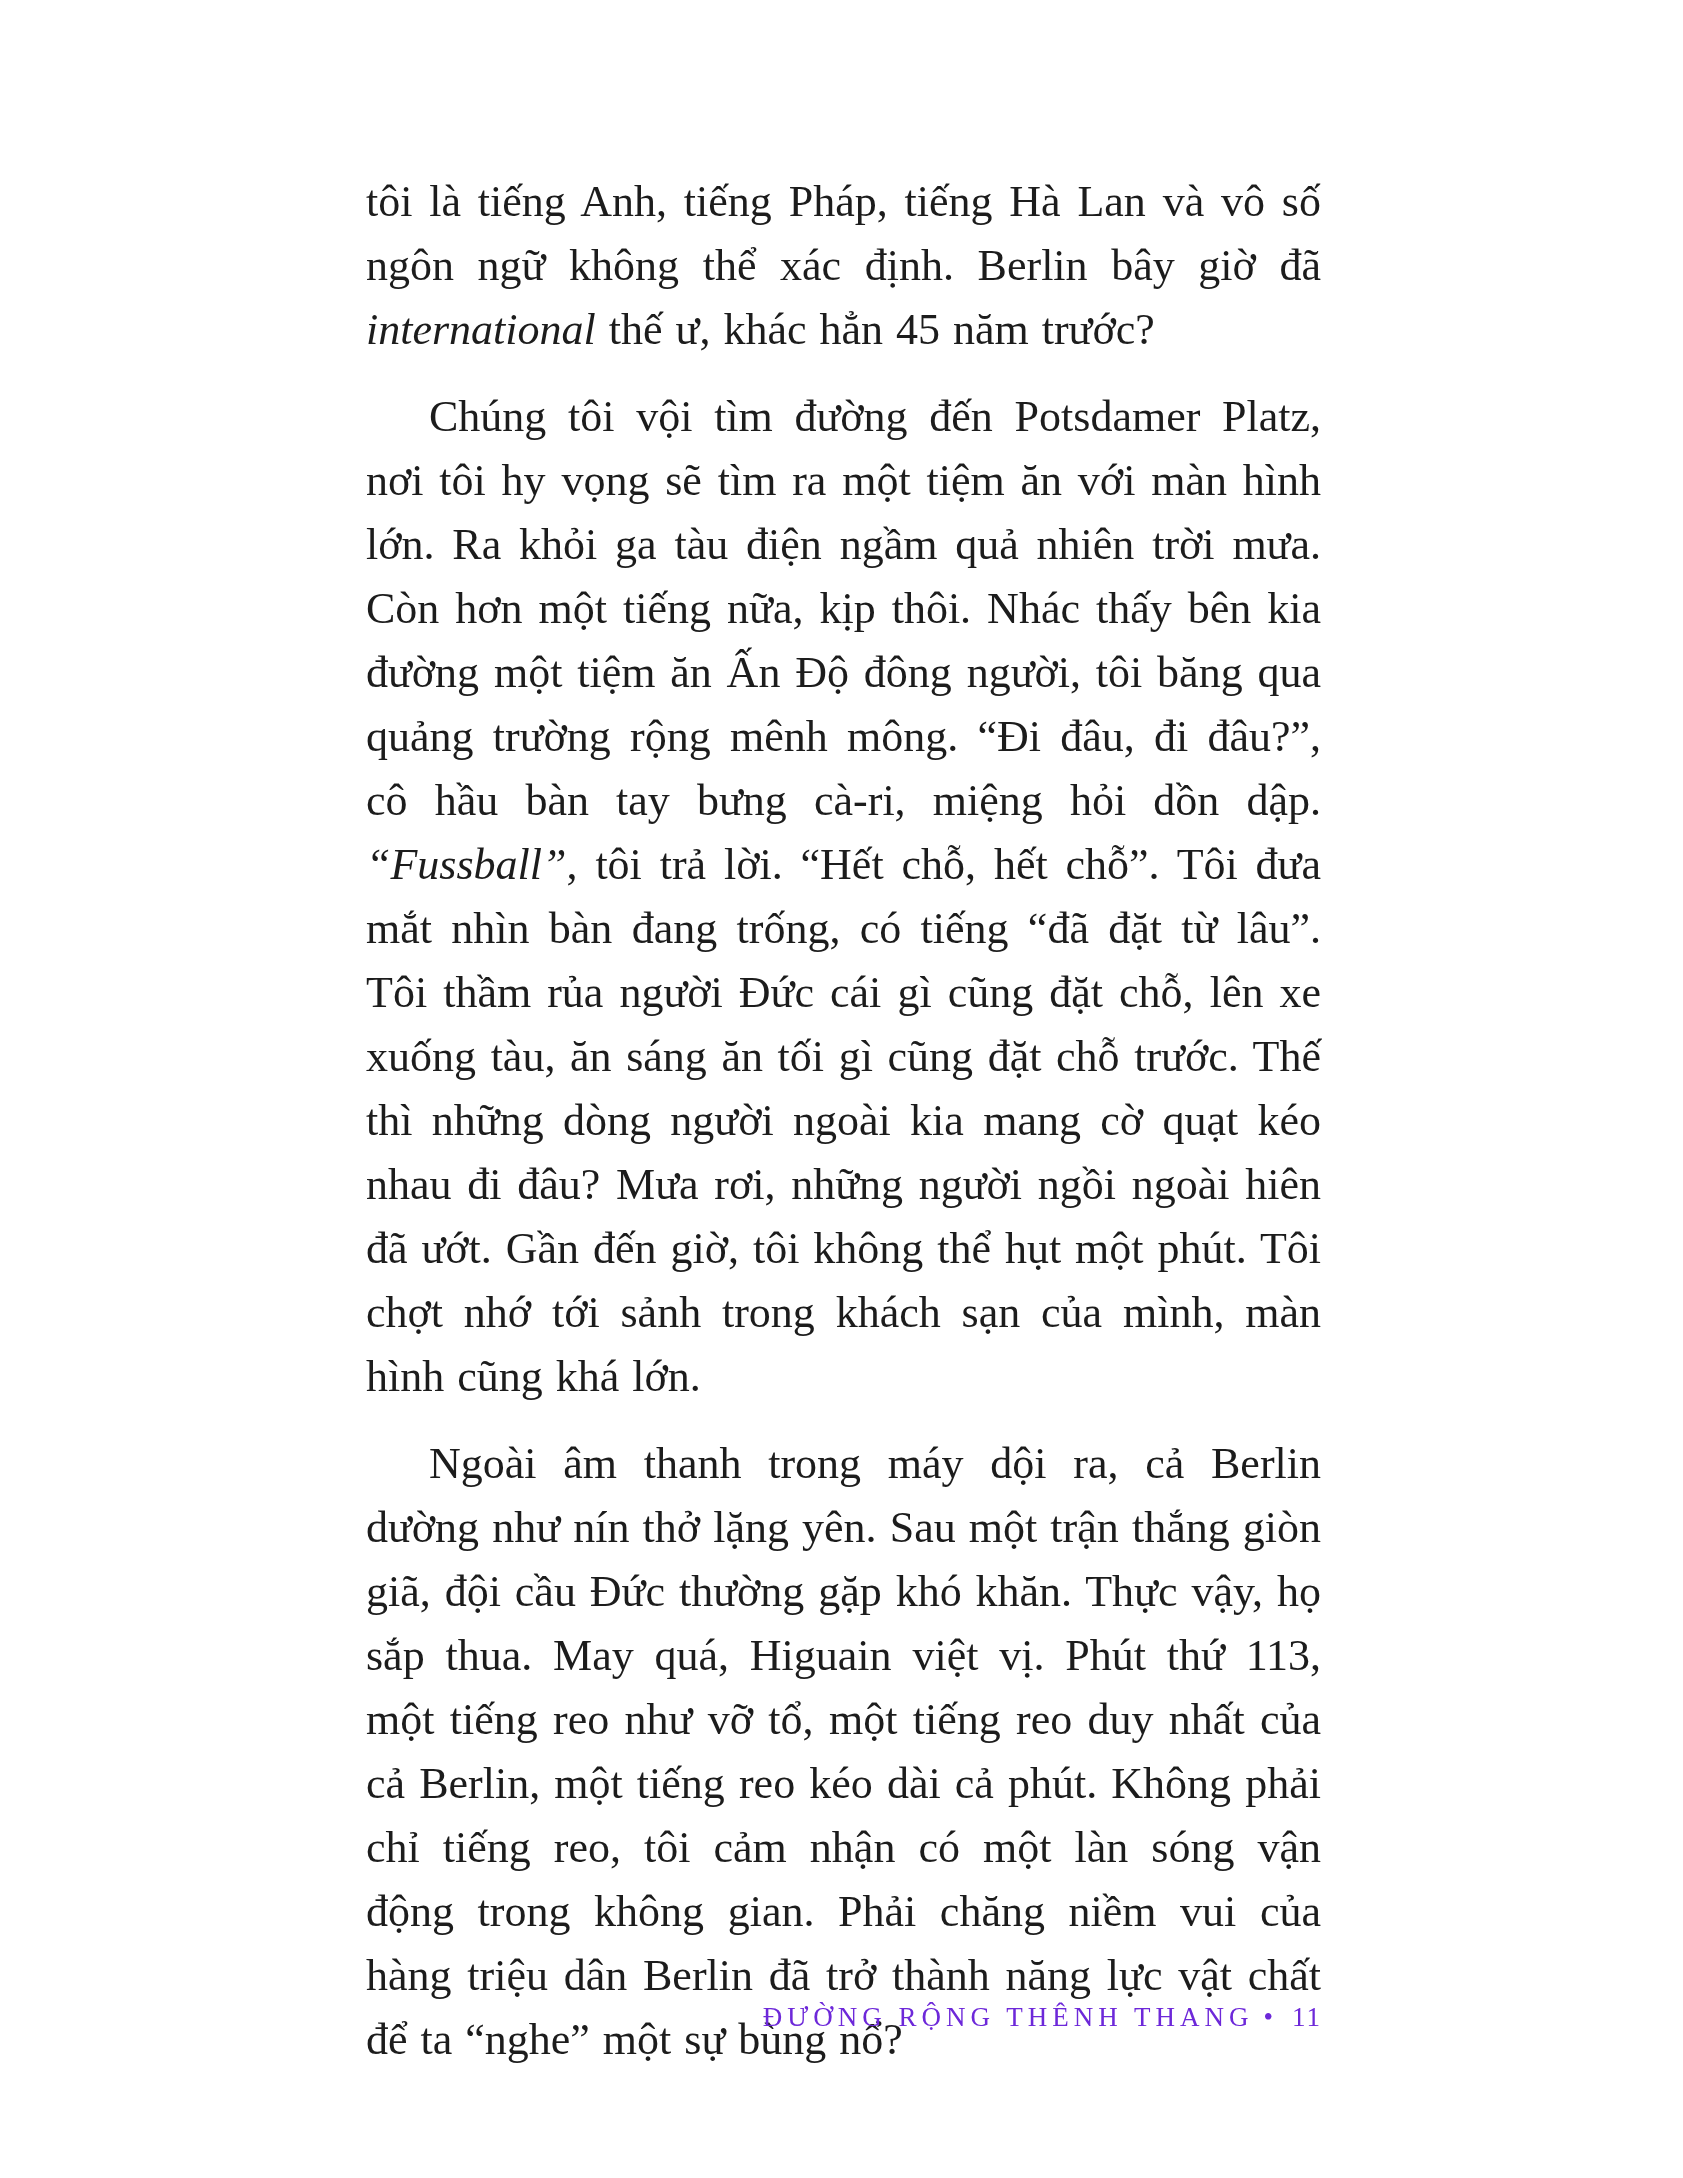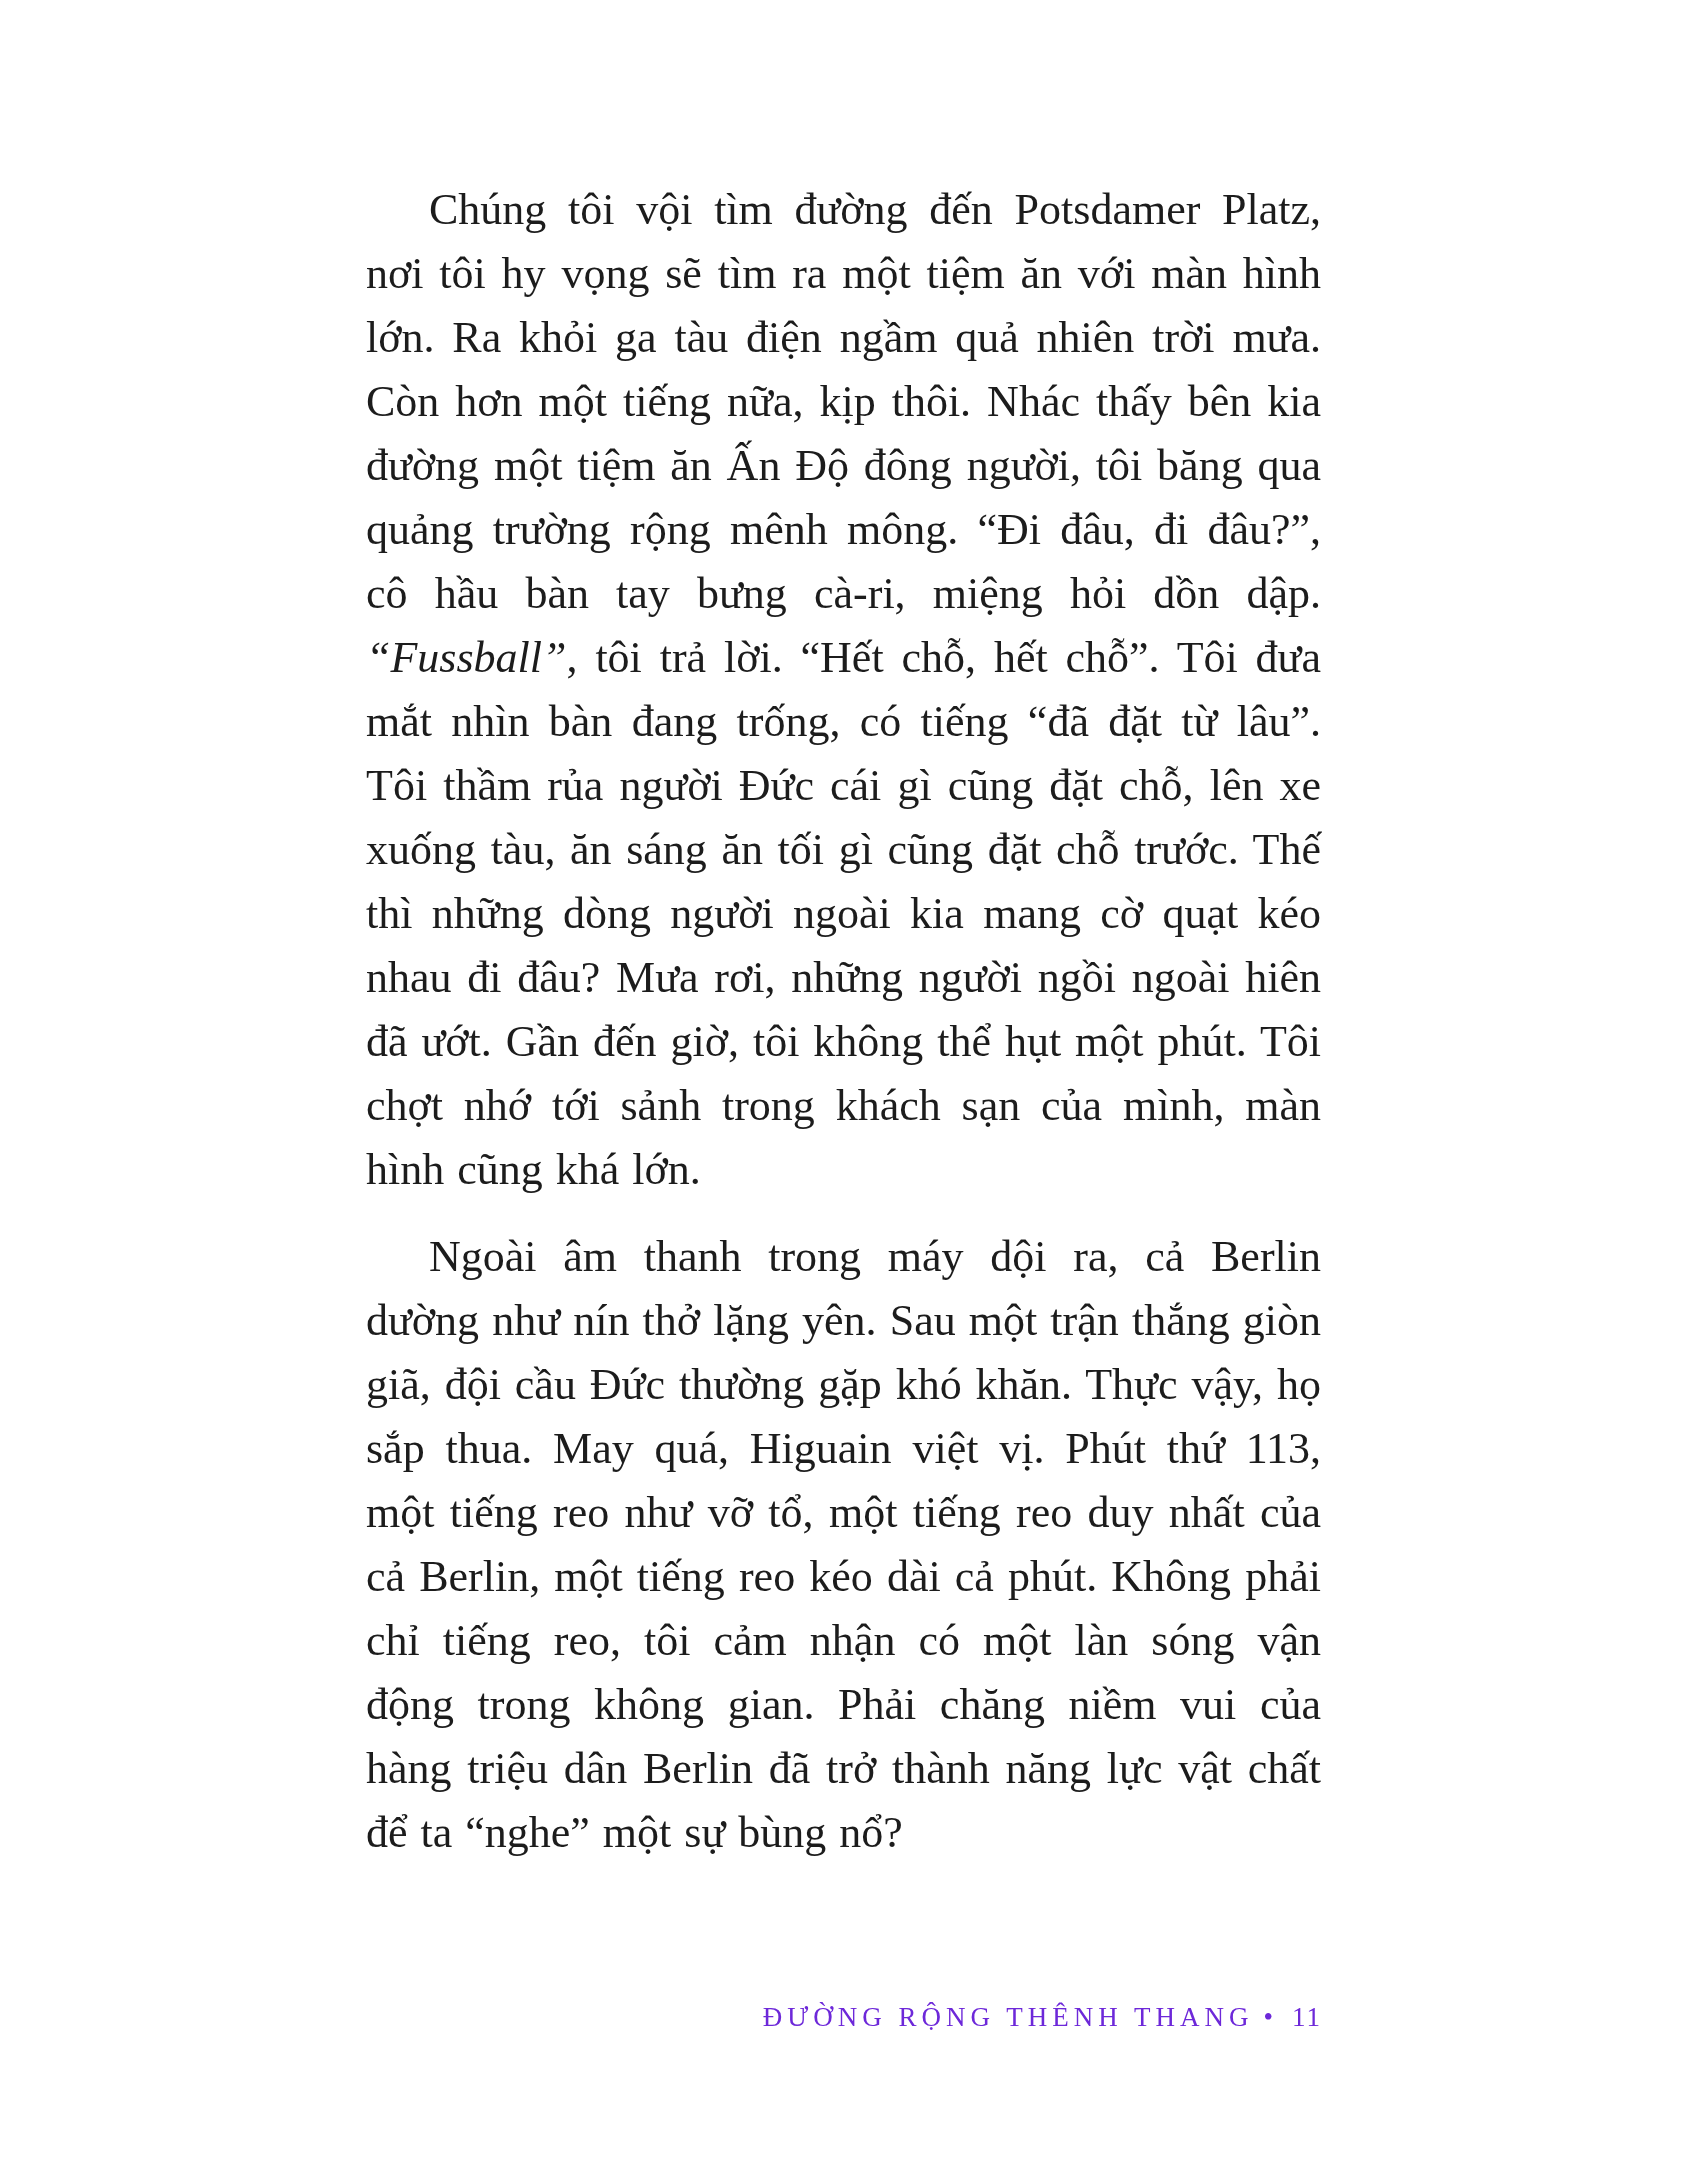--- a/index.html
+++ b/index.html
@@ -57,20 +57,21 @@
     letter-spacing: 2px;
   }
 </style>
 </head>
 <body>
 
 <div class="page">
 
   <div class="text-column">
 
+    <p class="para"><span>tôi là tiếng Anh, tiếng Pháp, tiếng Hà Lan và vô số ngôn ngữ không thể xác định. Berlin bây giờ đã </span><span class="italic">international</span><span> thế ư, khác hẳn 45 năm trước?</span></p>
 
     <p class="para indent"><span>Chúng tôi vội tìm đường đến Potsdamer Platz, nơi tôi hy vọng sẽ tìm ra một tiệm ăn với màn hình lớn. Ra khỏi ga tàu điện ngầm quả nhiên trời mưa. Còn hơn một tiếng nữa, kịp thôi. Nhác thấy bên kia đường một tiệm ăn Ấn Độ đông người, tôi băng qua quảng trường rộng mênh mông. “Đi đâu, đi đâu?”, cô hầu bàn tay bưng cà-ri, miệng hỏi dồn dập. </span><span class="italic">“Fussball”</span><span>, tôi trả lời. “Hết chỗ, hết chỗ”. Tôi đưa mắt nhìn bàn đang trống, có tiếng “đã đặt từ lâu”. Tôi thầm rủa người Đức cái gì cũng đặt chỗ, lên xe xuống tàu, ăn sáng ăn tối gì cũng đặt chỗ trước. Thế thì những dòng người ngoài kia mang cờ quạt kéo nhau đi đâu? Mưa rơi, những người ngồi ngoài hiên đã ướt. Gần đến giờ, tôi không thể hụt một phút. Tôi chợt nhớ tới sảnh trong khách sạn của mình, màn hình cũng khá lớn.</span></p>
 
     <p class="para indent"><span>Ngoài âm thanh trong máy dội ra, cả Berlin dường như nín thở lặng yên. Sau một trận thắng giòn giã, đội cầu Đức thường gặp khó khăn. Thực vậy, họ sắp thua. May quá, Higuain việt vị. Phút thứ 113, một tiếng reo như vỡ tổ, một tiếng reo duy nhất của cả Berlin, một tiếng reo kéo dài cả phút. Không phải chỉ tiếng reo, tôi cảm nhận có một làn sóng vận động trong không gian. Phải chăng niềm vui của hàng triệu dân Berlin đã trở thành năng lực vật chất để ta “nghe” một sự bùng nổ?</span></p>
 
   </div>
 
   <div class="footer">
     <span class="title">ĐƯỜNG RỘNG THÊNH THANG</span><span class="sep">•</span><span class="page-num">11</span>
   </div>

